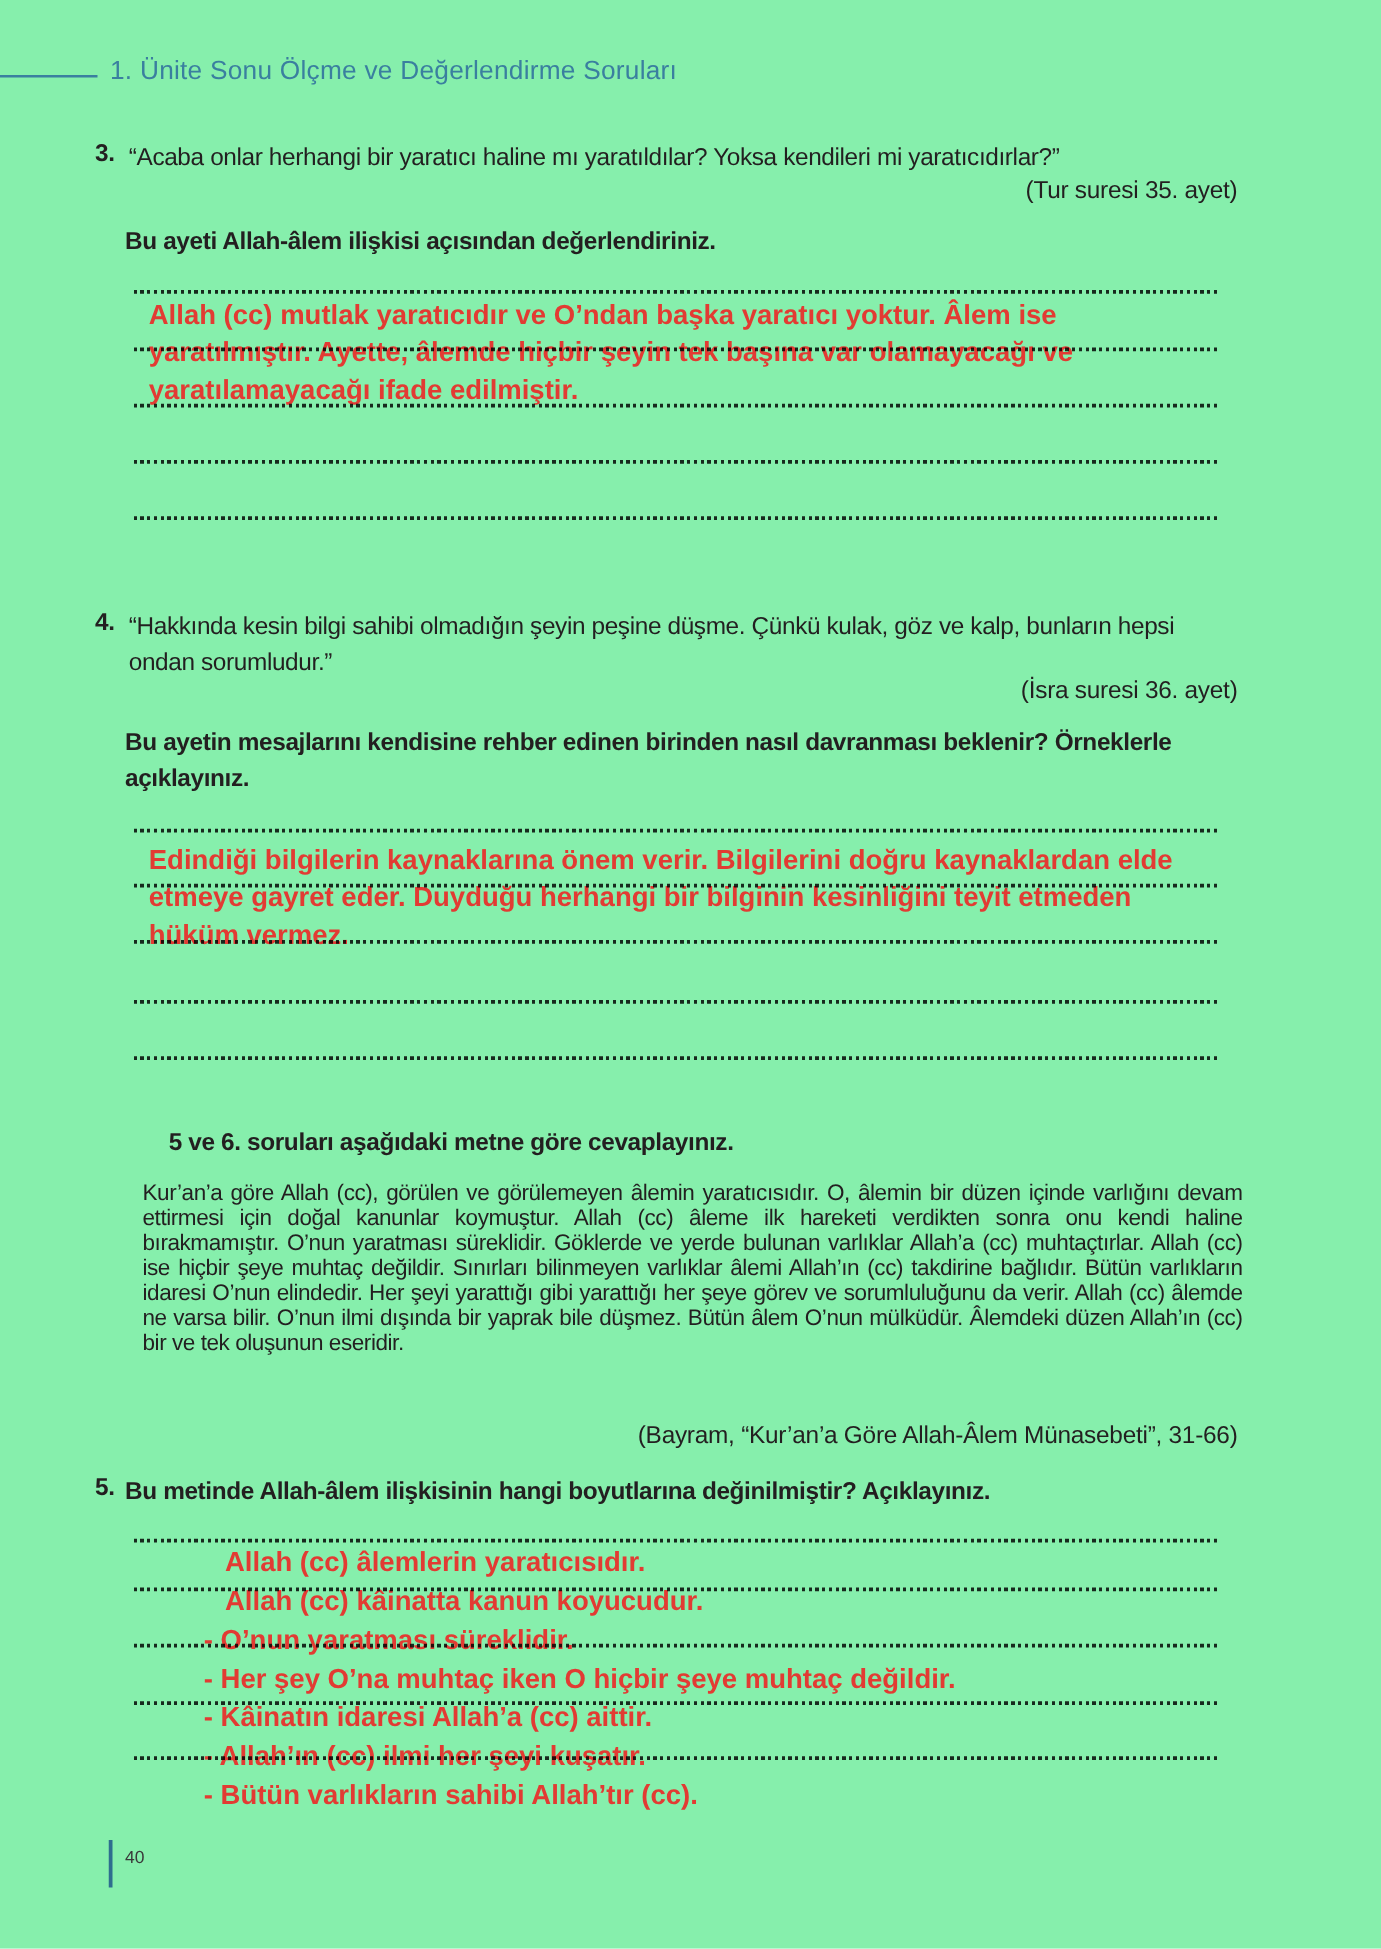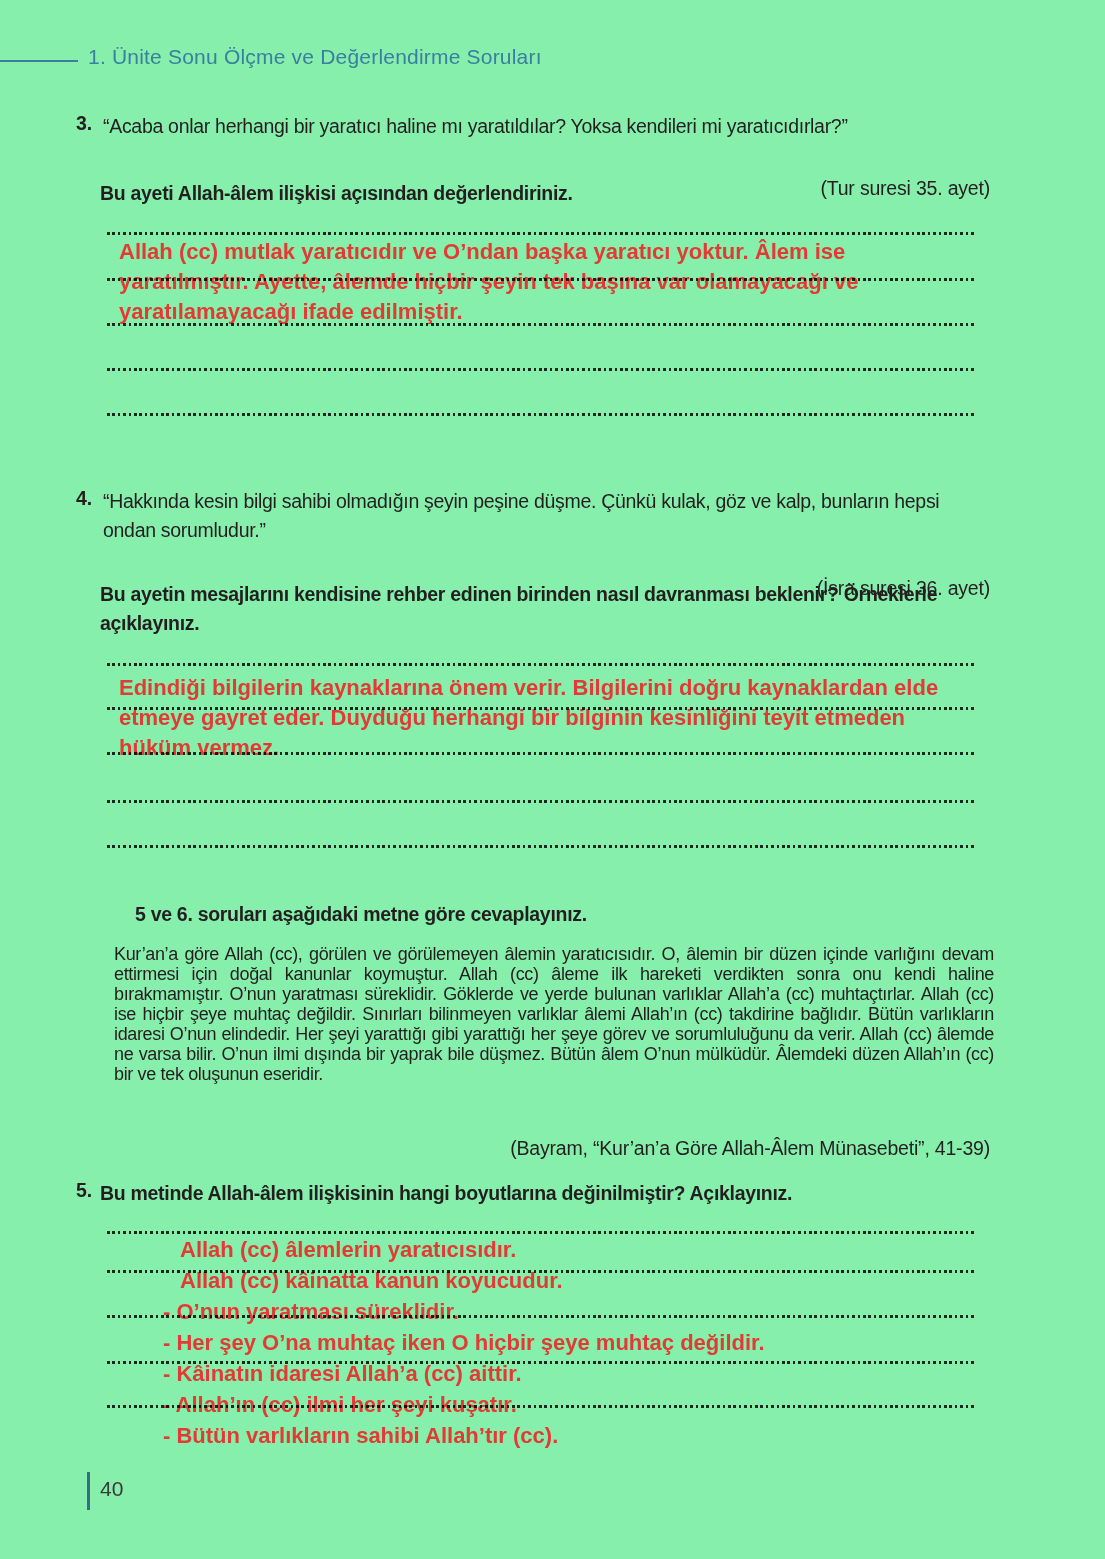--- a/index.html
+++ b/index.html
@@ -19,21 +19,21 @@
     background: #3a7f9f;
   }
   .header-title {
     position: absolute; left: 88px; top: 45px;
     font-size: 21px; color: #3a7f9f; letter-spacing: 0.2px;
   }
   
   .qnum  { position: absolute; font-weight: bold; font-size: 19.5px; letter-spacing: -0.2px; }
   .quote { position: absolute; font-size: 19.5px; line-height: 29px; letter-spacing: -0.3px; }
   .source{ position: absolute; left: 107px; width: 883px; text-align: right;
-           font-size: 19.5px; letter-spacing: -0.2px; margin-top: 36px; }
+           font-size: 19.5px; letter-spacing: -0.2px; }
   .prompt{ position: absolute; font-weight: bold; font-size: 19.5px; line-height: 29px;
            letter-spacing: -0.3px; }
   
   .answer-area { position: absolute; left: 107px; width: 868px; }
   .dotline {
     position: absolute; left: 0; right: 0; height: 2.6px; z-index: 3;
     background-image: repeating-linear-gradient(90deg, #2b2b2b 0 2.6px, transparent 2.6px 5.4px);
     mix-blend-mode: multiply;
   }
   .red-answer {
@@ -50,21 +50,21 @@
   .passage {
     position: absolute; left: 114px; top: 944px; width: 880px;
     font-size: 18px; line-height: 20px; letter-spacing: -0.35px;
     text-align: justify;
   }
   .citation { position: absolute; left: 107px; top: 1137px; width: 883px;
     text-align: right; font-size: 19.5px; letter-spacing: -0.2px; }
   
   .footer-rule { position: absolute; left: 87px; top: 1472px; width: 2.5px; height: 38px;
     background: #2e6e8e; }
-  .page-number { position: absolute; left: 100px; top: 1477px; font-size: 21px; color: #3a3a3a; text-align: right; }
+  .page-number { position: absolute; left: 100px; top: 1477px; font-size: 14px; color: #3a3a3a; text-align: right; }
 </style>
 </head>
 <body>
 
 <div class="page">
 
   <div class="header-rule"></div>
   <div class="header-title">1. Ünite Sonu Ölçme ve Değerlendirme Soruları</div>
 
   <div>
@@ -95,21 +95,21 @@
       <div class="dotline" style="top:111px;"></div>
       <div class="dotline" style="top:159px;"></div>
       <div class="dotline" style="top:204px;"></div>
       <div class="red-answer" style="top:32px;">Edindiği bilgilerin kaynaklarına önem verir. Bilgilerini doğru kaynaklardan elde etmeye gayret eder. Duyduğu herhangi bir bilginin kesinliğini teyit etmeden hüküm vermez.</div>
     </div>
   </div>
 
   <div>
     <div class="instruction">5 ve 6. soruları aşağıdaki metne göre cevaplayınız.</div>
     <div class="passage">Kur’an’a göre Allah (cc), görülen ve görülemeyen âlemin yaratıcısıdır. O, âlemin bir düzen içinde varlığını devam ettirmesi için doğal kanunlar koymuştur. Allah (cc) âleme ilk hareketi verdikten sonra onu kendi haline bırakmamıştır. O’nun yaratması süreklidir. Göklerde ve yerde bulunan varlıklar Allah’a (cc) muhtaçtırlar. Allah (cc) ise hiçbir şeye muhtaç değildir. Sınırları bilinmeyen varlıklar âlemi Allah’ın (cc) takdirine bağlıdır. Bütün varlıkların idaresi O’nun elindedir. Her şeyi yarattığı gibi yarattığı her şeye görev ve sorumluluğunu da verir. Allah (cc) âlemde ne varsa bilir. O’nun ilmi dışında bir yaprak bile düşmez. Bütün âlem O’nun mülküdür. Âlemdeki düzen Allah’ın (cc) bir ve tek oluşunun eseridir.</div>
-    <div class="citation">(Bayram, “Kur’an’a Göre Allah-Âlem Münasebeti”, 41-39)</div>
+    <div class="citation">(Bayram, “Kur’an’a Göre Allah-Âlem Münasebeti”, 31-66)</div>
   </div>
 
   <div>
     <div class="qnum" style="left:76px; top:1179px;">5.</div>
     <div class="prompt" style="left:100px; top:1179px; width:900px;">Bu metinde Allah-âlem ilişkisinin hangi boyutlarına değinilmiştir? Açıklayınız.</div>
 
     <div class="answer-area" style="top:1212px; height:245px;">
       <div class="dotline" style="top:19px;"></div>
       <div class="dotline" style="top:58px;"></div>
       <div class="dotline" style="top:103px;"></div>

